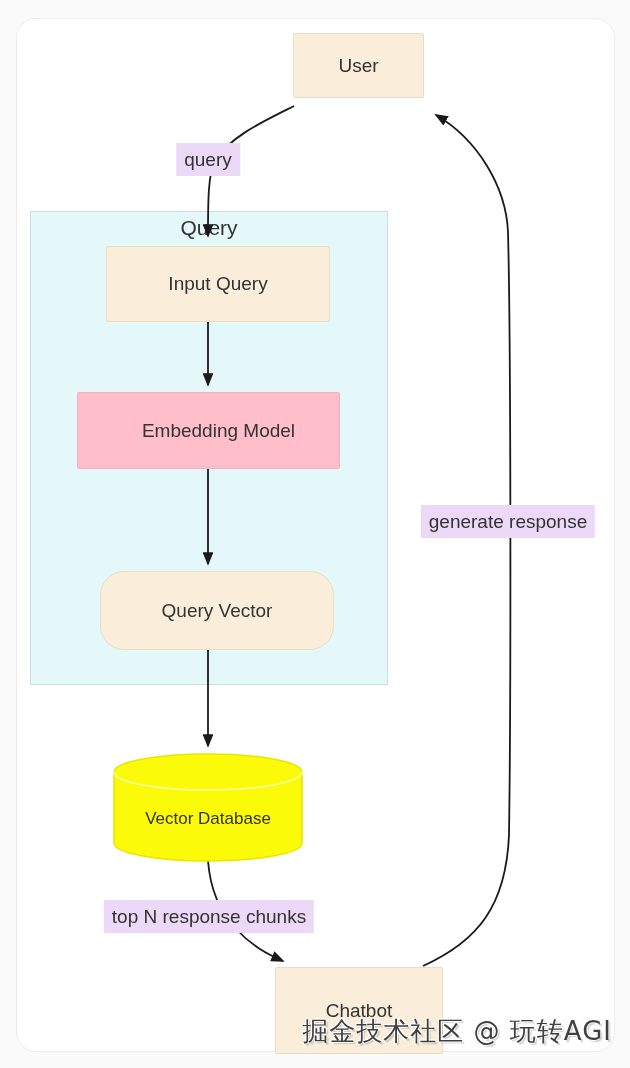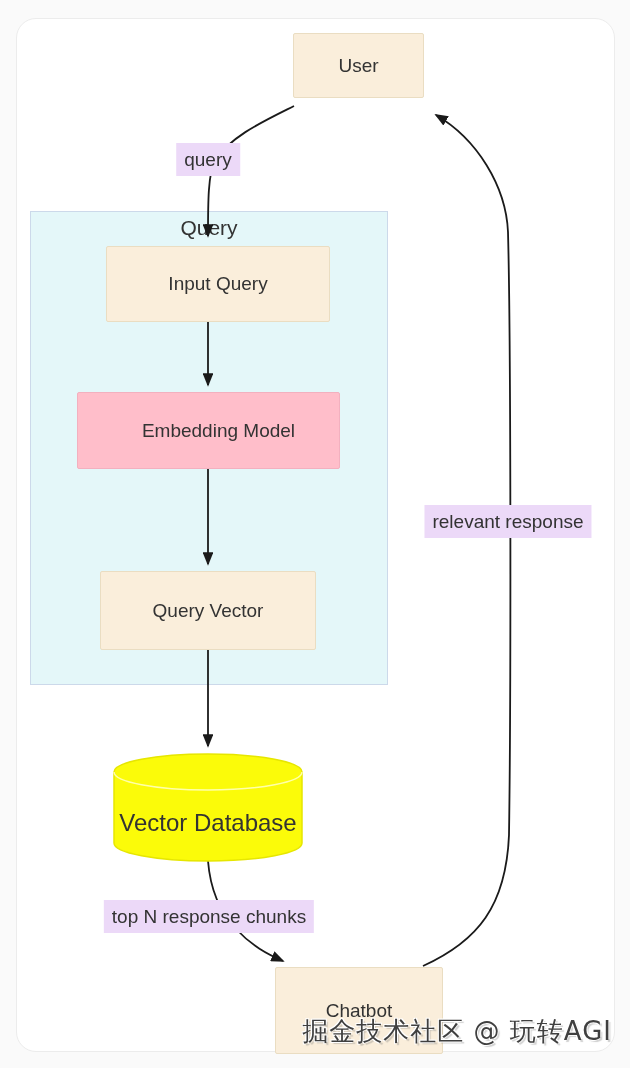--- a/index.html
+++ b/index.html
@@ -68,34 +68,34 @@
     font-size: 19px;
     color: var(--text);
     z-index: 3;
     text-align: center;
   }
   .node.user      { left: 293px; top: 33px;  width: 131px; height: 65px; }
   .node.input-query { left: 106px; top: 246px; width: 224px; height: 76px; }
   .node.embedding { left: 77px;  top: 392px; width: 263px; height: 77px;
                     background: var(--embedding-fill);
                     border-color: var(--embedding-border); padding-left: 20px; }
-  .node.query-vector { left: 100px; top: 571px; width: 216px; height: 79px; }
+  .node.query-vector { left: 100px; top: 571px; width: 234px; height: 79px; border-radius: 24px; }
   .node.chatbot   { left: 275px; top: 967px; width: 168px; height: 87px; }
 
   .cylinder-wrap {
     position: absolute;
     left: 112px; top: 751px;
     width: 192px; height: 114px;
     z-index: 3;
   }
   .cylinder-label {
     position: absolute;
     left: 0; right: 0; top: 58px;
     text-align: center;
-    font-size: 24px;
+    font-size: 17px;
     color: var(--text);
     z-index: 4;
   }
   .edge-label {
     position: absolute;
     transform: translateX(-50%);
     background: var(--edge-label-bg);
     color: var(--text);
     font-size: 19px;
     line-height: 1;
@@ -173,19 +173,19 @@
     </svg>
     <div class="cylinder-label">Vector Database</div>
   </div>
 
   <div class="node chatbot">
     <span>Chatbot</span>
   </div>
 
   <div class="edge-label query">query</div>
 
-  <div class="edge-label generate">relevant response</div>
+  <div class="edge-label generate">generate response</div>
 
   <div class="edge-label top-n">top N response chunks</div>
 
   <div class="watermark">掘金技术社区 @ 玩转AGI</div>
 
 </div>
 
 </body></html>

